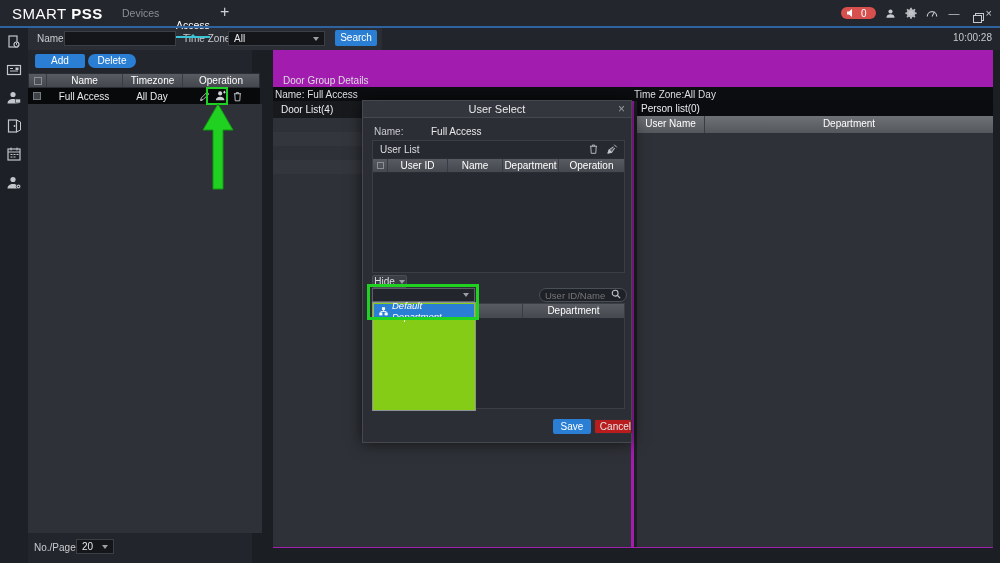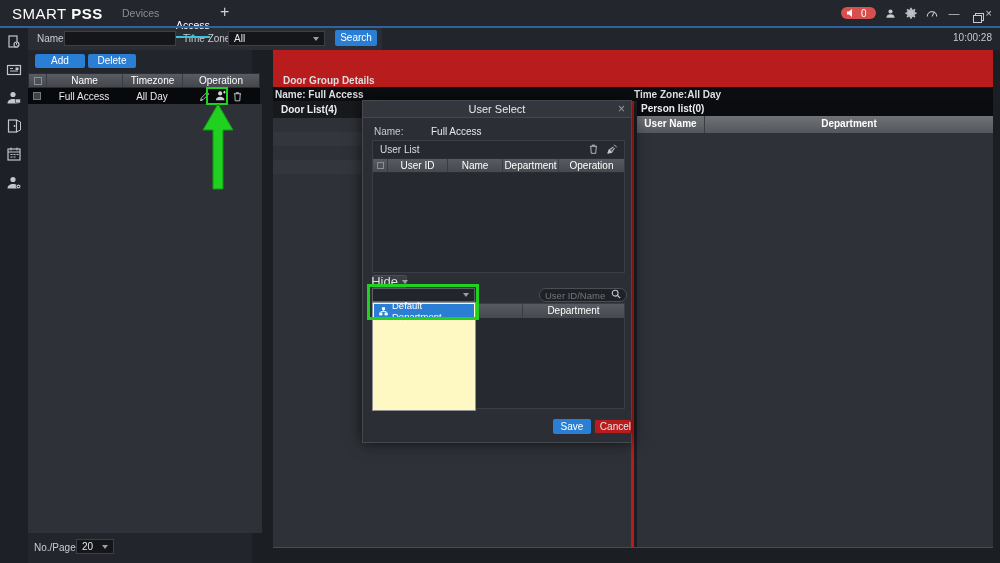--- a/index.html
+++ b/index.html
@@ -45,41 +45,41 @@
   #search-btn { position:absolute; left:307px; top:2px; width:42px; height:16px; line-height:16px; }
   #clock { position:absolute; right:8px; top:4px; color:#c8cacd; font-size:10px; }
 
   
   #sidebar { left:0; top:28px; width:28px; height:535px; background:#1d2026; z-index:4; }
   .side-ico { position:absolute; left:6px; width:16px; height:16px; color:#c3c6ca; }
 
   
   #leftpanel { left:28px; top:50px; width:224px; height:513px; background:#22252b; z-index:3; }
   #add-btn { position:absolute; left:7px; top:4px; width:50px; height:14px; line-height:14px; }
-  #del-btn { position:absolute; left:60px; top:4px; width:48px; height:14px; line-height:14px; }
+  #del-btn { position:absolute; left:60px; top:4px; width:48px; height:14px; line-height:14px;border-radius:7px; }
   .grid-head { display:flex; background:linear-gradient(#585b61,#44474d); color:#fff; border:1px solid #2a2d33; }
   #group-table { position:absolute; left:0; top:23px; width:232px; }
   #group-table .grid-head { height:15px; line-height:14px; }
   .gcol-cb { width:18px; display:flex; align-items:center; justify-content:center; border-right:1px solid #393c42; }
   .gcol-name { width:76px; text-align:center; border-right:1px solid #393c42; }
   .gcol-tz { width:60px; text-align:center; border-right:1px solid #393c42; }
   .gcol-op { flex:1; text-align:center; }
   .checkbox { width:8px; height:8px; border:1px solid #8b8e93; background:transparent; }
   .checkbox.filled { background:#3f4248; border-color:#75787d; }
   #group-row { display:flex; height:16px; line-height:15px; background:#08090b; color:#e8e9eb; align-items:center; }
   #group-row .gcol-name,#group-row .gcol-tz { border-right:none; }
   .op-icons { flex:1; display:flex; align-items:center; justify-content:center; gap:5px; color:#cfd2d6; }
   .op-icons svg { display:block; }
   #listarea { position:absolute; left:0; top:54px; width:234px; height:429px; background:#2e3137; }
   #lp-footer { position:absolute; left:0; top:483px; width:234px; height:30px; }
   #pager-label { position:absolute; left:6px; top:9px; color:#c9cbcf; }
   #pager-combo { position:absolute; left:48px; top:6px; width:38px; height:15px; }
 
   
-  #main { left:273px; top:50px; width:720px; height:498px; background:#b91c1c; z-index:1;font-weight:bold; }
+  #main { left:273px; top:50px; width:720px; height:498px; background:#a21caf; z-index:1; }
   #details-title { position:absolute; left:10px; top:25px; color:#dcdee1; }
   #name-strip { position:absolute; left:0; top:37px; width:720px; height:14px; background:#0c0d10; color:#dcdee1; }
   #detail-name { position:absolute; left:2px; top:2px; }
   #detail-tz { position:absolute; left:361px; top:2px; }
   #doorlist { position:absolute; left:0; top:51px; width:358px; height:446px; background:#2e3137; }
   #dl-header { height:17px; line-height:17px; background:#17191d; color:#eceef0; padding-left:8px; }
   .dl-row { height:14px; }
   .dl-row:nth-child(odd) { background:#33363c; }
   #personlist { position:absolute; left:361px; top:51px; width:359px; height:446px; background:#2e3137; border-left:3px solid #1b1e23; }
   #pl-header { height:15px; line-height:15px; background:#0b0c0f; color:#eceef0; padding-left:4px; }
@@ -95,30 +95,30 @@
   #m-name-label { position:absolute; left:11px; top:25px; color:#c9cbcf; }
   #m-name-value { position:absolute; left:68px; top:25px; color:#e8e9ea; }
   #m-userlist { position:absolute; left:9px; top:39px; width:253px; height:133px; background:#26292f; border:1px solid #3b3e45; }
   #ul-header { position:relative; height:17px; line-height:17px; color:#dcdee1; padding-left:7px; }
   .ul-icons { position:absolute; right:5px; top:2px; display:flex; gap:7px; color:#c6c9cd; }
   #ul-cols { display:flex; height:15px; line-height:14px; background:linear-gradient(#585b61,#45484e); color:#fff; border-top:1px solid #2a2d33; border-bottom:1px solid #2a2d33; }
   .ul-col { border-right:1px solid #393c42; text-align:center; }
   .ulc-cb { width:15px; display:flex; align-items:center; justify-content:center; }
   .ulc-id { width:60px; } .ulc-name { width:55px; } .ulc-dept { width:56px; }
   .ulc-op { flex:1; border-right:none; }
-  #m-hide { position:absolute; left:9px; top:174px; width:35px; height:13px; background:#3b3e45; border:1px solid #4b4e55; border-radius:2px; color:#dcdee1; display:flex; align-items:center; justify-content:center; gap:4px; font-size:13px; }
+  #m-hide { position:absolute; left:9px; top:174px; width:35px; height:13px; background:#3b3e45; border:1px solid #4b4e55; border-radius:2px; color:#dcdee1; display:flex; align-items:center; justify-content:center; gap:4px; font-size:10px; }
   #m-combo { position:absolute; left:9px; top:187px; width:103px; height:14px; background:#22252b; border:1px solid #5c5f66; }
   #m-search { position:absolute; left:176px; top:187px; width:88px; height:14px; background:#1e2127; border:1px solid #4b4e55; border-radius:7px; display:flex; align-items:center; padding:5px 5px; gap:4px; }
   #m-search input { flex:1; min-width:0; background:transparent; border:none; outline:none; color:#c2c5c9; font-size:9.5px; font-family:inherit; }
   #m-search .mag { color:#c2c5c9; }
   #m-table2 { position:absolute; left:9px; top:202px; width:253px; height:106px; background:#26292f; border:1px solid #3b3e45; }
   #t2-cols { display:flex; height:14px; line-height:13px; background:linear-gradient(#585b61,#45484e); color:#fff; }
   .t2-name { width:150px; text-align:center; border-right:1px solid #393c42; }
   .t2-dept { flex:1; text-align:center; }
-  #m-dropdown { position:absolute; left:9px; top:201px; width:104px; height:109px; background:#fef9c3; border:1px solid #8f9297; z-index:12; }
+  #m-dropdown { position:absolute; left:9px; top:201px; width:104px; height:109px; background:#84cc16; border:1px solid #8f9297; z-index:12;font-style:italic; }
   #dd-item { margin:1px; height:14px; background:#2a7fd4; color:#fff; display:flex; align-items:center; gap:4px; padding-left:5px; font-size:9.5px; }
   #dd-item svg { display:block; }
   #m-greenbox { position:absolute; left:4px; top:183px; width:112px; height:36px; border:3px solid #21d121; z-index:13; }
   #m-save { position:absolute; left:190px; top:318px; width:38px; height:15px; line-height:15px; }
   #m-cancel { position:absolute; left:231px; top:318px; width:38px; height:15px; line-height:13px; background:#b91c1c; color:#e5e6e8; border:1px solid #2e3138; border-radius:2px; text-align:right; font-size:10px; }
 
   
   #anno-rowbox { left:206px; top:87px; width:22px; height:18px; border:2px solid #21d121; z-index:20; }
   #anno-arrow { left:195px; top:100px; z-index:50; }
 </style>

